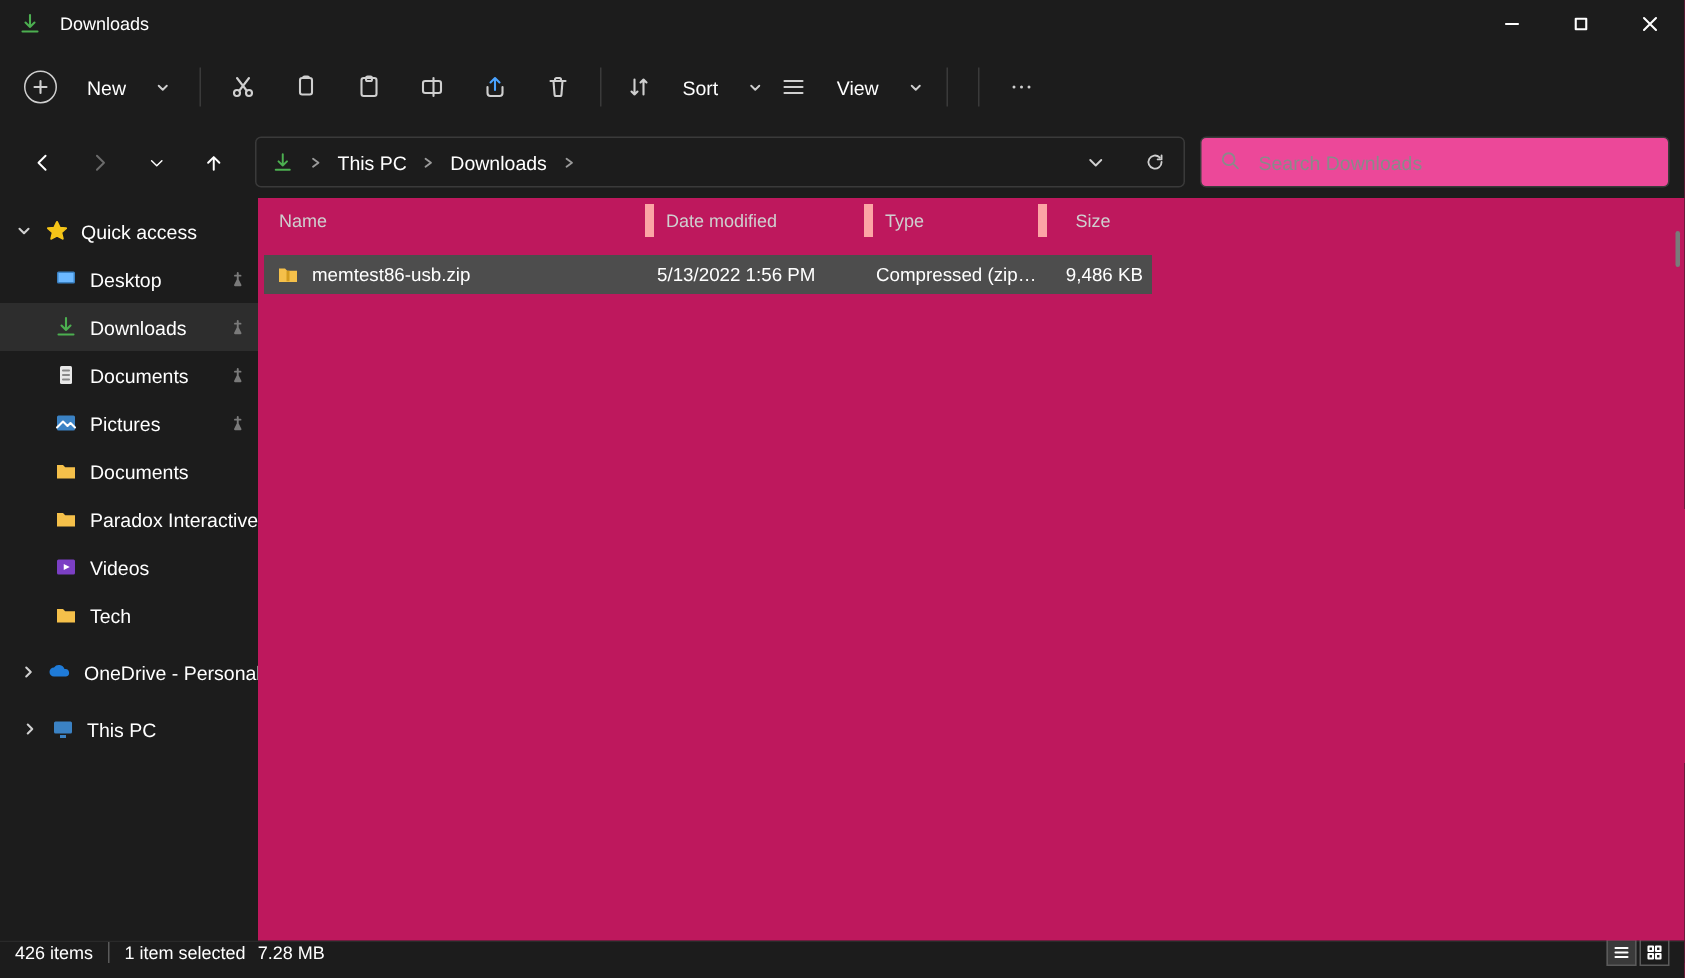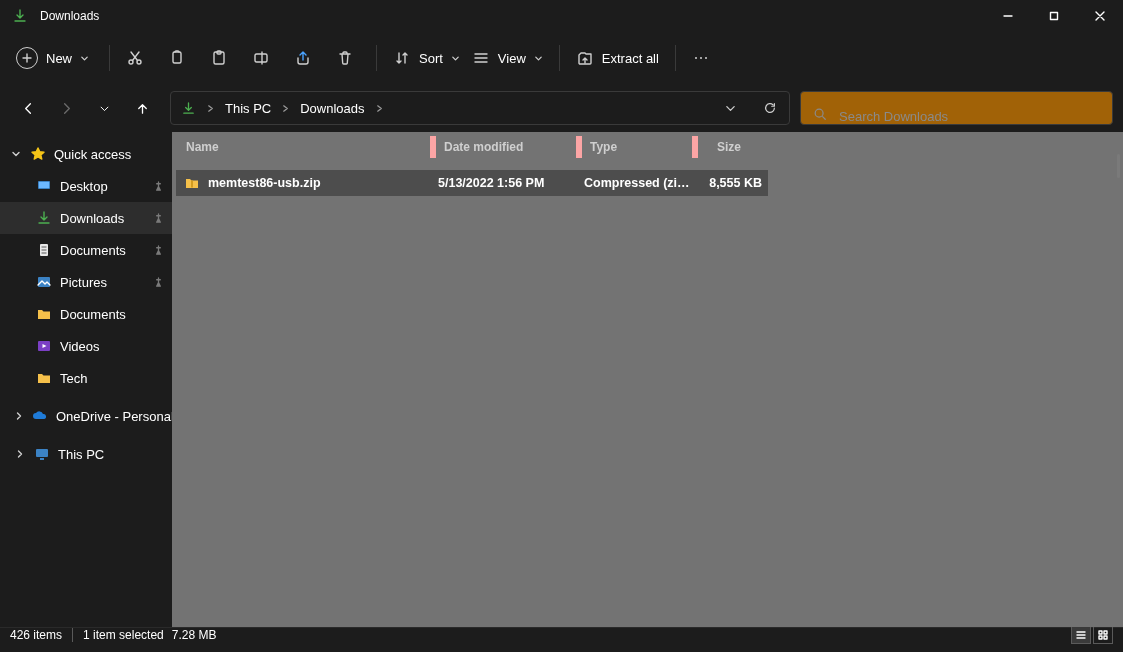--- a/index.html
+++ b/index.html
@@ -10,47 +10,47 @@
   .titlebar .title-icon { width: 16px; height: 16px; margin-right: 12px; display: flex; align-items: center; justify-content: center; }
   .titlebar .title-text { font-size: 12px; color: #ffffff; }
   .win-controls { margin-left: auto; display: flex; }
   .win-btn { width: 46px; height: 32px; display: flex; align-items: center; justify-content: center; color: #ffffff; }
   .win-btn svg { width: 10px; height: 10px; }
 
   
   .toolbar { height: 52px; display: flex; align-items: center; padding: 0 10px; gap: 0; background: #1c1c1c; }
   .toolbar .tb-group { display: flex; align-items: center; gap: 6px; }
   .toolbar .sep { width: 1px; height: 26px; background: #3a3a3a; margin: 0 10px; }
-  .tb-btn { height: 36px; min-width: 36px; display: flex; align-items: center; justify-content: flex-start; color: #cfcfcf; border-radius: 4px; padding: 0 6px; gap: 8px; }
+  .tb-btn { height: 36px; min-width: 36px; display: flex; align-items: center; justify-content: center; color: #cfcfcf; border-radius: 4px; padding: 0 6px; gap: 20px; }
   .tb-btn .lbl { font-size: 13px; color: #ffffff; }
   .tb-btn svg { width: 18px; height: 18px; flex-shrink: 0; }
   .chev-sm { width: 9px !important; height: 9px !important; }
   .new-btn { padding: 0 10px 0 6px; }
   .new-circle { width: 22px; height: 22px; border: 1.3px solid #cfcfcf; border-radius: 50%; display: flex; align-items: center; justify-content: center; }
   .new-circle svg { width: 10px; height: 10px; }
 
   
   .navrow { height: 48px; display: flex; align-items: center; padding: 0 10px; gap: 10px; background: #1c1c1c; }
   .nav-arrows { display: flex; align-items: center; gap: 6px; padding: 0 2px; }
   .nav-arrows .nbtn { width: 32px; height: 32px; display: flex; align-items: center; justify-content: center; color: #ffffff; border-radius: 4px; }
   .nav-arrows .nbtn.dim { color: #6b6b6b; }
   .addrbar { flex: 0 0 620px; height: 34px; border: 1px solid #3a3a3a; border-radius: 4px; display: flex; align-items: center; padding: 0 4px 0 10px; gap: 10px; background: #1c1c1c; }
   .addrbar .crumb { display: flex; align-items: center; gap: 10px; font-size: 13px; color: #ffffff; }
   .addrbar .crsep { color: #9a9a9a; }
   .addrbar .spacer { flex: 1; }
   .addrbar .right-ico { width: 30px; height: 30px; display: flex; align-items: center; justify-content: center; color: #cfcfcf; }
-  .searchbox { flex: 1; height: 34px; border: 1px solid #3a3a3a; border-radius: 4px; display: flex; align-items: flex-end; padding: 0 12px; gap: 12px; color: #8a8a8a; background: #a16207; }
+  .searchbox { flex: 1; height: 34px; border: 1px solid #3a3a3a; border-radius: 4px; display: flex; align-items: center; padding: 0 12px; gap: 12px; color: #8a8a8a; background: #ec4899; }
   .searchbox svg { width: 14px; height: 14px; }
   .searchbox input { flex: 1; background: transparent; border: none; color: #ffffff; font-size: 13px; outline: none; }
   .searchbox input::placeholder { color: #8a8a8a; }
 
   
   .main { display: flex; height: calc(652px - 32px - 52px - 48px - 25px); background: #191919; }
   .sidebar { width: 172px; background: #1c1c1c; padding-top: 6px; overflow: hidden; }
-  .content { flex: 1; background: #737373; position: relative; font-weight: bold; }
+  .content { flex: 1; background: #be185d; position: relative; }
 
   .side-item { height: 32px; display: flex; align-items: center; padding-left: 10px; gap: 8px; font-size: 13px; color: #ffffff; white-space: nowrap; }
   .side-item.root { padding-left: 10px; }
   .side-item.sub { padding-left: 36px; }
   .side-item.root2 { padding-left: 14px; margin-top: 6px; }
   .side-item.selected { background: #2d2d2d; }
   .side-item .chev { width: 12px; display:flex; align-items:center; justify-content:center; color:#cfcfcf; }
   .side-item .ico { width: 16px; height: 16px; display:flex; align-items:center; justify-content:center; flex-shrink:0; }
   .pin { margin-left: auto; margin-right: 8px; color: #7a7a7a; width: 12px; height: 12px; display:flex; align-items:center; justify-content:center; }
 
@@ -176,27 +176,20 @@
   <div class="tb-btn">
     <svg viewBox="0 0 18 18">
         <path d="M3 5 h12 M3 9 h12 M3 13 h12"></path>
       </svg>
     <span class="lbl">View</span>
     <svg class="chev-sm" viewBox="0 0 10 10">
         <path d="M2 3.5 l3 3 3-3"></path>
       </svg>
   </div>
   <div class="sep"></div>
-  <div class="tb-btn">
-    <svg viewBox="0 0 18 18">
-        <path d="M3 6 l2-2 h4 l1 1 h5 v9 a1 1 0 0 1-1 1 H4 a1 1 0 0 1-1-1 z"></path>
-        <path d="M9 14 V9 M7 11 l2-2 2 2"></path>
-      </svg>
-    <span class="lbl">Extract all</span>
-  </div>
   <div class="sep"></div>
   <div class="tb-btn">
     <svg viewBox="0 0 18 18">
         <circle cx="4" cy="9" r="1" fill="currentColor" stroke="none"></circle>
         <circle cx="9" cy="9" r="1" fill="currentColor" stroke="none"></circle>
         <circle cx="14" cy="9" r="1" fill="currentColor" stroke="none"></circle>
       </svg>
   </div>
 </div>
 
@@ -338,20 +331,28 @@
       <span class="ico">
           <svg viewBox="0 0 16 16">
             <path d="M2 4 h4 l1.5 1.5 H14 V13 H2 z" fill="#f5c04a" stroke="none"></path>
           </svg>
         </span>
       <span>Documents</span>
     </div>
     <div class="side-item sub">
       <span class="ico">
           <svg viewBox="0 0 16 16">
+            <path d="M2 4 h4 l1.5 1.5 H14 V13 H2 z" fill="#f5c04a" stroke="none"></path>
+          </svg>
+        </span>
+      <span>Paradox Interactive</span>
+    </div>
+    <div class="side-item sub">
+      <span class="ico">
+          <svg viewBox="0 0 16 16">
             <rect x="2" y="3" width="12" height="10" rx="1" fill="#7b3fc4" stroke="none"></rect>
             <path d="M6.5 6 v4 l4-2 z" fill="#fff" stroke="none"></path>
           </svg>
         </span>
       <span>Videos</span>
     </div>
     <div class="side-item sub">
       <span class="ico">
           <svg viewBox="0 0 16 16">
             <path d="M2 4 h4 l1.5 1.5 H14 V13 H2 z" fill="#f5c04a" stroke="none"></path>
@@ -400,21 +401,21 @@
     <div class="filerow" style="left:4px; top:38px; width:592px;">
       <div class="fname" style="width:254px;">
         <span class="fico"><svg viewBox="0 0 16 16">
               <path d="M2 4 h4 l1.5 1.5 H14 V13 H2 z" fill="#f5c04a" stroke="none"></path>
               <rect x="7" y="5.5" width="2" height="7" fill="#d39b1f" stroke="none"></rect>
             </svg></span>
         <span>memtest86-usb.zip</span>
       </div>
       <div class="c" style="width:146px;">5/13/2022 1:56 PM</div>
       <div class="c" style="width:116px;">Compressed (zipp...</div>
-      <div class="c size-cell" style="width:76px;">8,555 KB</div>
+      <div class="c size-cell" style="width:76px;">9,486 KB</div>
     </div>
 
     <div class="scroll-hint"></div>
   </div>
 </div>
 
 <div class="statusbar">
   <span>426 items</span>
   <span class="ssep"></span>
   <span>1 item selected</span>

